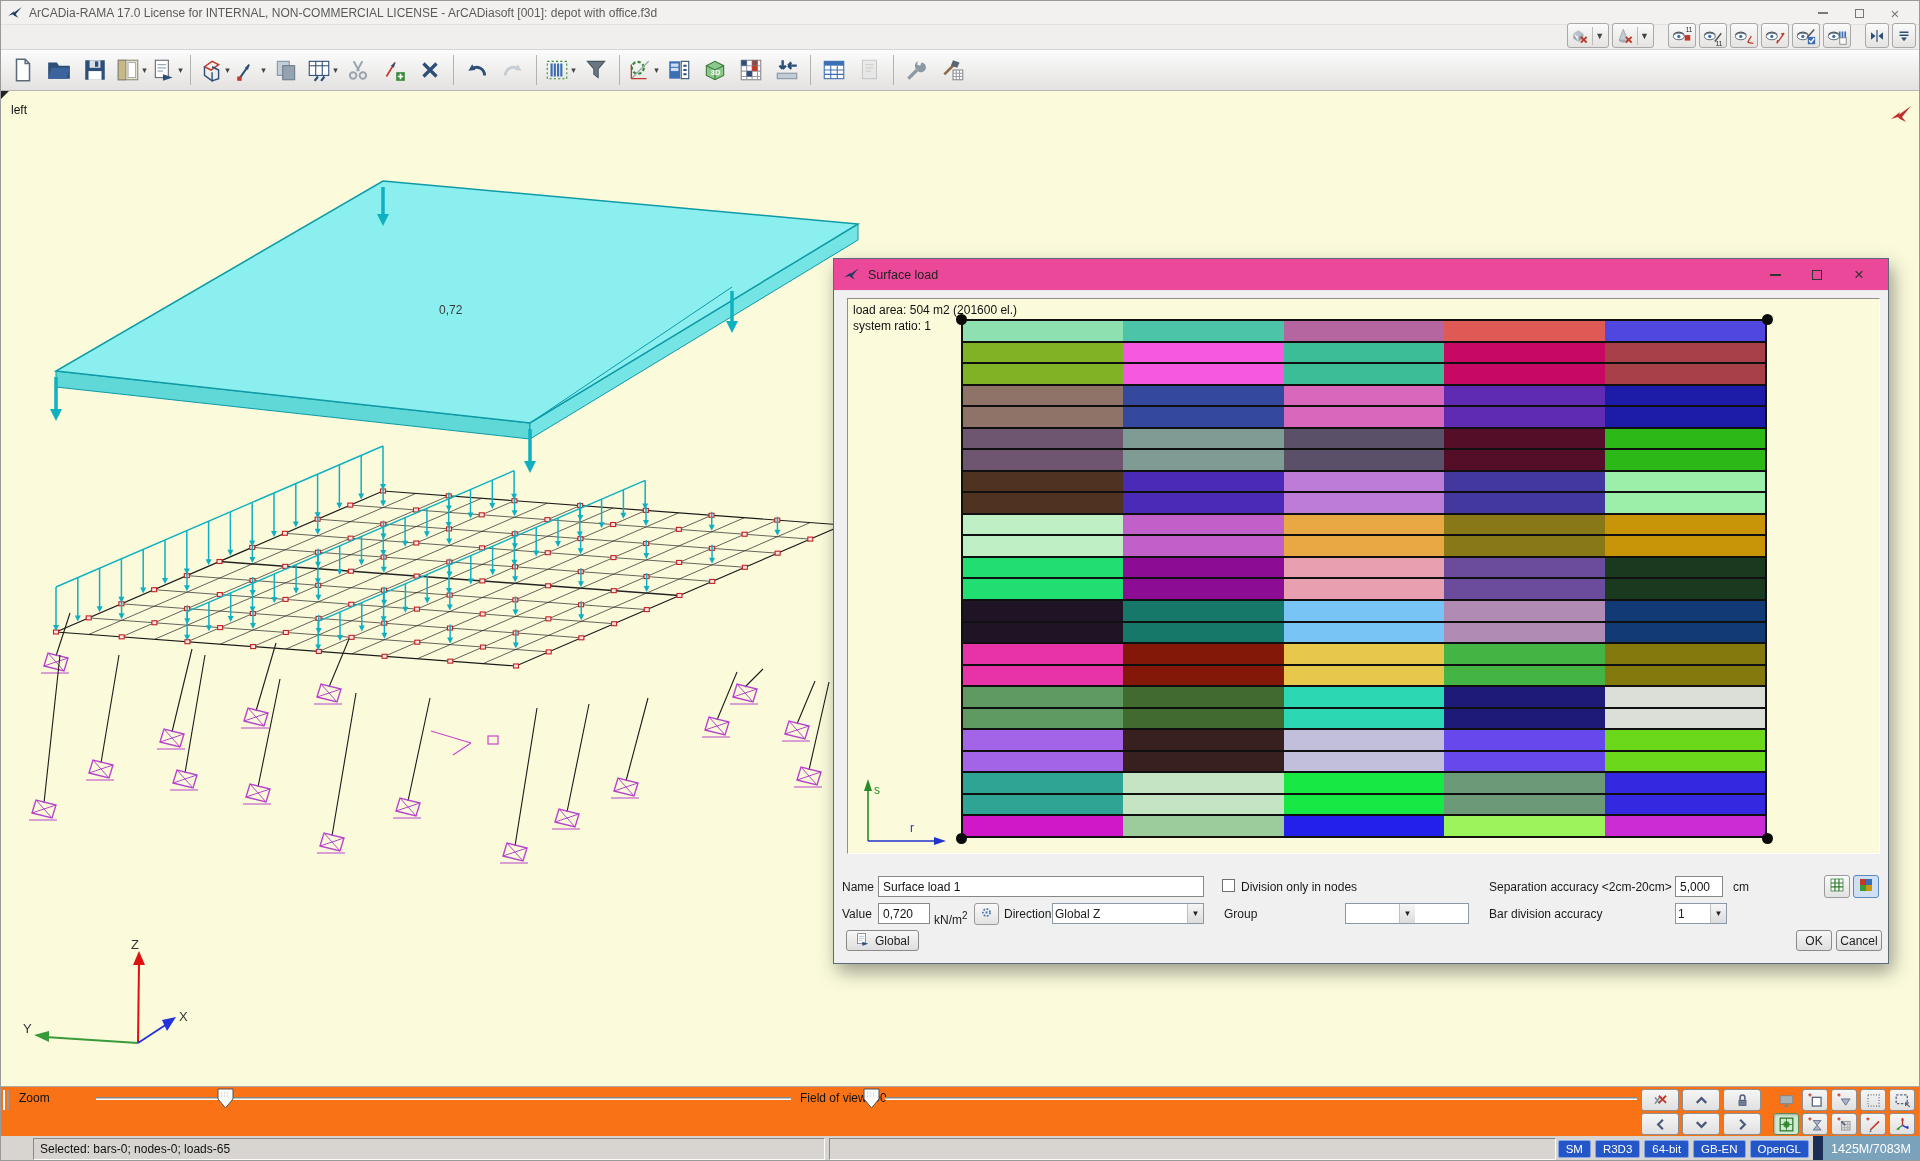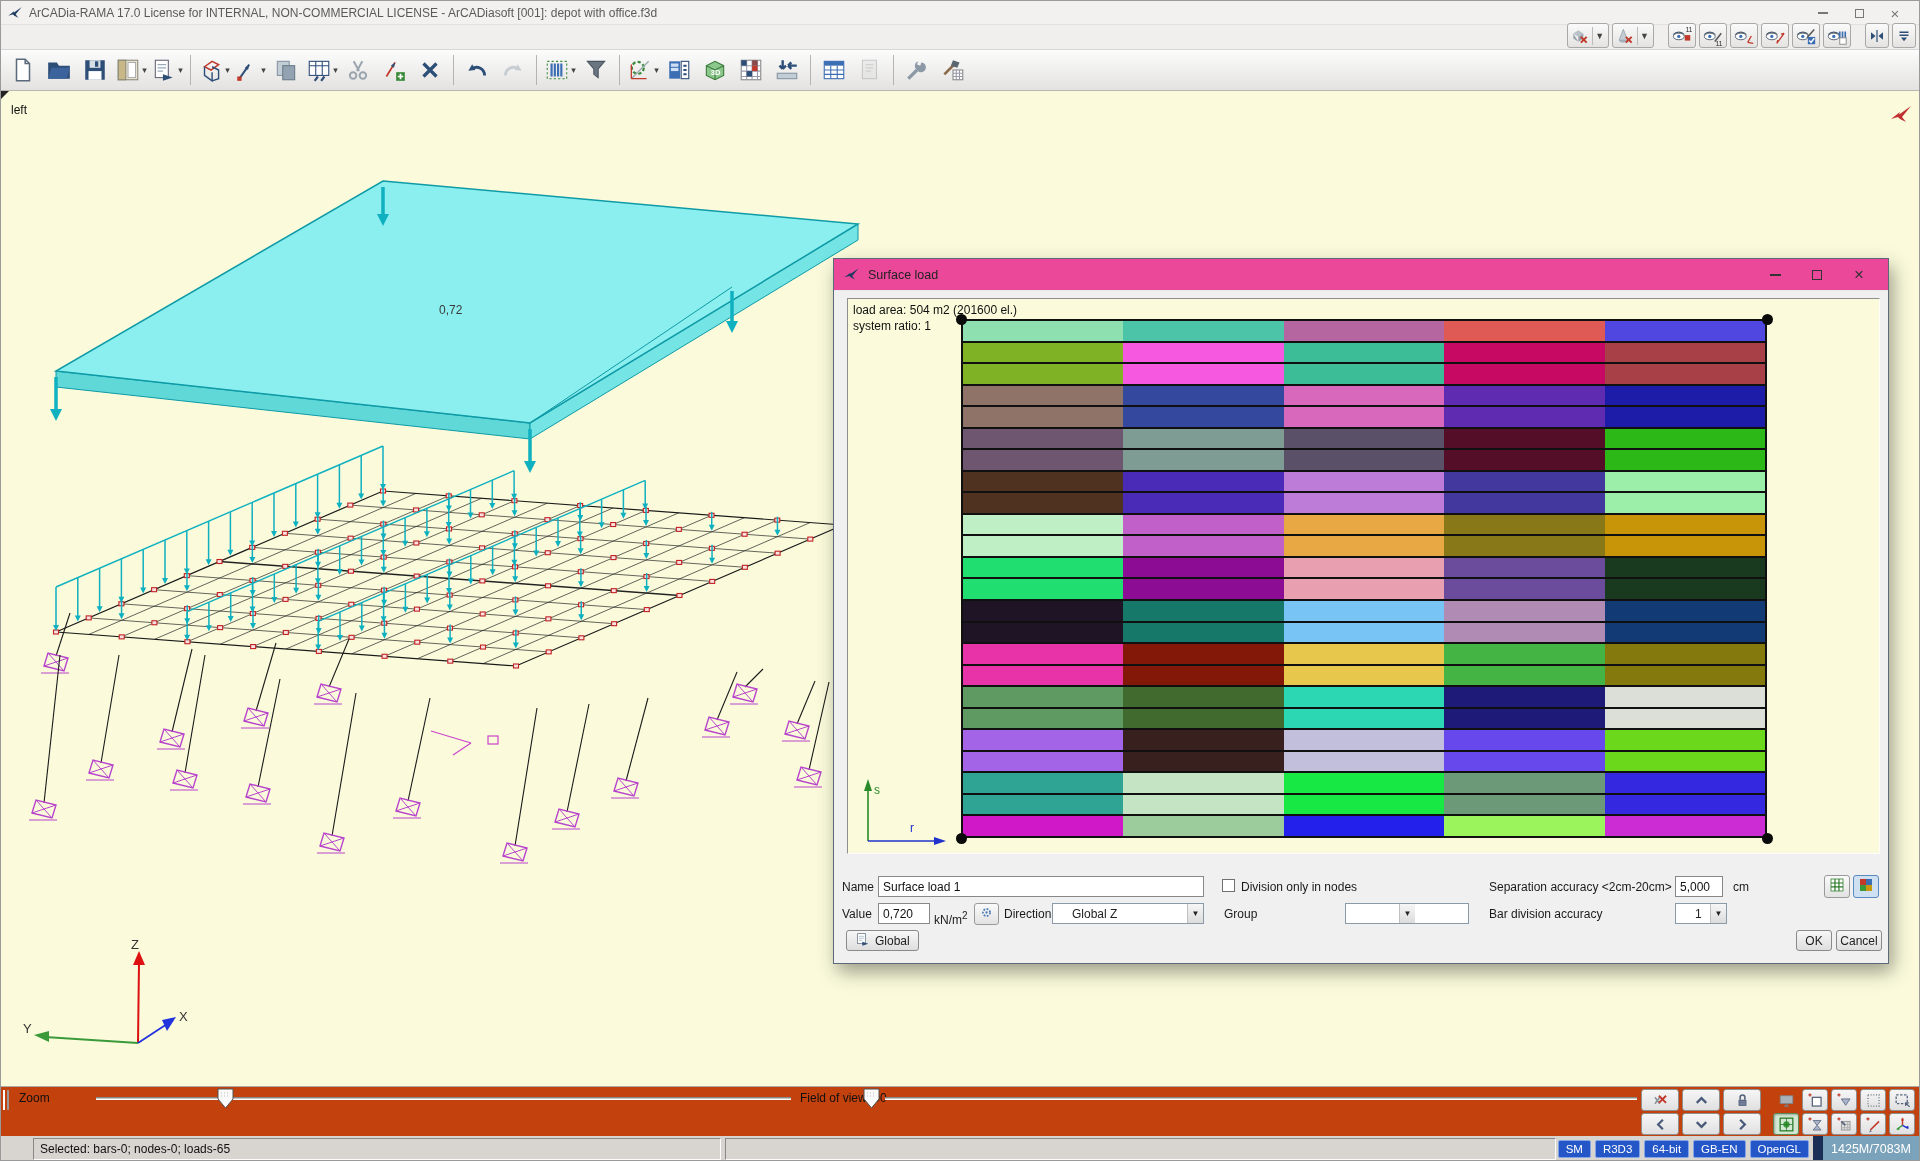--- a/index.html
+++ b/index.html
@@ -61,49 +61,49 @@
   .grid-cell{width:100%;height:100%;}
   .corner-dot{position:absolute;width:11px;height:11px;border-radius:50%;background:#0a0a0a;z-index:4;}
   #sr-axes{position:absolute;left:4px;bottom:4px;z-index:3;}
   .axis-s-label{position:absolute;left:26px;bottom:56px;color:#2a8a2a;z-index:4;}
   .axis-r-label{position:absolute;left:62px;bottom:18px;color:#2233cc;z-index:4;}
   
   .dlg-label{position:absolute;white-space:nowrap;color:#1a1a1a;}
   .dlg-input{position:absolute;height:21px;background:#fff;border:1px solid #888;font-family:"Liberation Sans",sans-serif;
              font-size:12px;padding:0 4px;color:#111;}
   .combo{position:absolute;height:21px;background:#fff;border:1px solid #8a9aa8;display:flex;align-items:center;}
-  .combo .val{flex:1;padding-left:19px;white-space:nowrap;overflow:hidden;}
+  .combo .val{flex:1;padding-left:2px;white-space:nowrap;overflow:hidden;}
   .combo .arrow{width:16px;height:100%;display:flex;align-items:center;justify-content:center;
                 background:linear-gradient(#f6f6f6,#dcdcdc);border-left:1px solid #c0c0c0;font-size:8px;color:#222;}
   .checkbox{position:absolute;width:13px;height:13px;background:#fff;border:1px solid #707070;}
   .dlg-btn{position:absolute;height:21px;background:linear-gradient(#f7f7f7,#dedede);border:1px solid #8a8a8a;border-radius:3px;
            display:flex;align-items:center;justify-content:center;font-size:12px;padding:0 8px;gap:4px;}
   .mini-btn{position:absolute;width:26px;height:23px;background:linear-gradient(#fafafa,#e2e2e2);border:1px solid #9a9a9a;border-radius:3px;
             display:flex;align-items:center;justify-content:center;}
   .mini-btn.active{background:#cfe0f2;border-color:#5a8ac0;}
   
-  #bottombar{position:absolute;left:0;top:1085px;width:100%;height:50px;background:#c2410c;border-top:1px solid #aeaca8;}
+  #bottombar{position:absolute;left:0;top:1085px;width:100%;height:50px;background:#f97316;border-top:1px solid #aeaca8;}
   #zoom-label{position:absolute;left:18px;top:4px;color:#111;}
   #fov-label{position:absolute;left:799px;top:4px;color:#111;white-space:nowrap;}
   .slider-track{position:absolute;top:10px;height:3px;background:#c6c3be;border-top:1px solid #8a8884;border-bottom:1px solid #fff;}
   .slider-thumb{position:absolute;top:1px;}
   #grip{position:absolute;left:2px;top:3px;width:6px;height:20px;border-left:2px solid #fff;border-right:2px solid #9a9894;}
   #nav-buttons{position:absolute;right:4px;top:2px;display:grid;grid-template-rows:22px 22px;row-gap:2px;}
   .nav-row{display:flex;gap:3px;align-items:center;}
   .nav-btn{height:22px;width:26px;background:linear-gradient(#f6f6f6,#e0e0e0);border:1px solid #8f8f8f;border-radius:3px;
            display:flex;align-items:center;justify-content:center;}
   .nav-btn.wide{width:38px;}
   .nav-btn.flat{background:transparent;border-color:transparent;}
   .nav-btn.pressed{background:#d2e8d2;border-color:#5a8a5a;box-shadow:inset 1px 1px 2px rgba(0,0,0,.25);}
   .nav-gap{width:6px;}
   
   #statusbar{position:absolute;left:0;top:1135px;width:100%;height:26px;background:#d8d5d0;display:flex;align-items:center;}
   .sb-panel{height:22px;margin:0 2px;border:1px solid;border-color:#8a8884 #fdfdfd #fdfdfd #8a8884;
             display:flex;align-items:center;padding:0 6px;color:#111;white-space:nowrap;}
-  #sb-selection{width:688px;margin-left:32px;}
+  #sb-selection{width:792px;margin-left:32px;}
   #sb-empty{flex:1;}
   #sb-badges{display:flex;gap:4px;margin-right:4px;}
   .badge{background:#2456c8;border:1px solid #84a4e8;border-radius:2px;color:#fff;font-size:11.5px;padding:2px 7px;}
   #sb-mem-edge{width:10px;height:26px;background:#1b2f56;}
   #sb-memory{width:96px;height:26px;background:#7ba2bb;color:#fff;display:flex;align-items:center;justify-content:center;font-size:12.5px;}
 </style>
 </head>
 <body>
 
 <div id="root">

